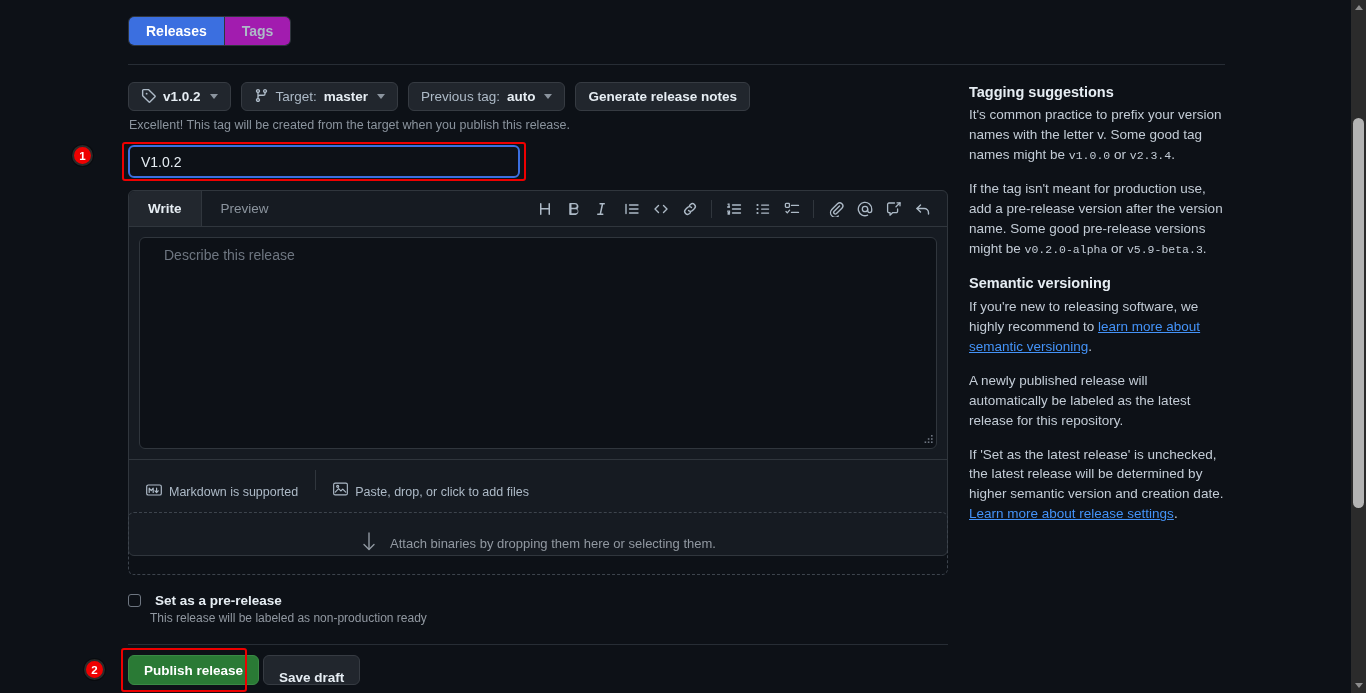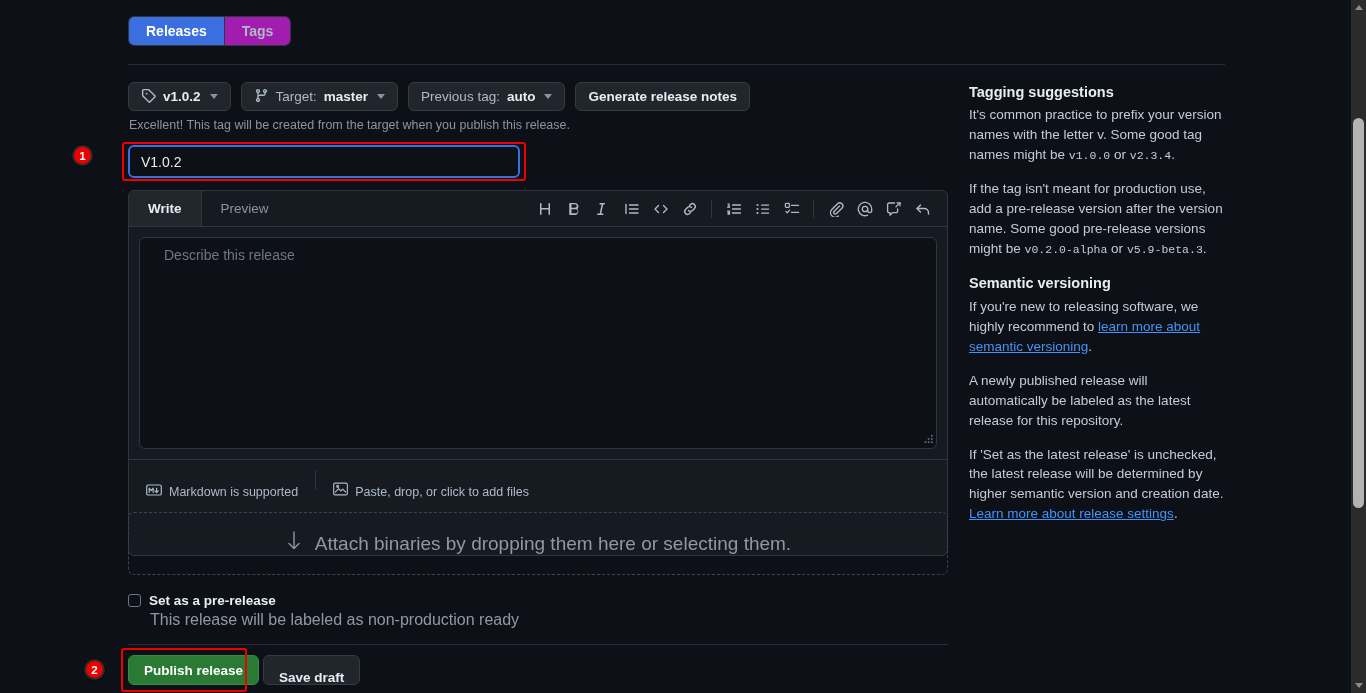--- a/index.html
+++ b/index.html
@@ -175,37 +175,37 @@
     padding: 0 17px; height: 100%; cursor: pointer;
   }
   .foot-sep { width: 1px; height: 20px; background: #30363d; }
 
   
   .dropzone {
     position: absolute; left: 128px; top: 512px;
     width: 820px; height: 63px;
     border: 1px dashed #3d444d; border-radius: 6px;
     display: flex; align-items: center; justify-content: center;
-    gap: 12px; font-size: 19px; color: #9198a1;
+    gap: 12px; font-size: 13px; color: #9198a1;
   }
 
   
   .prerelease {
     position: absolute; left: 128px; top: 593px; width: 820px;
   }
-  .pr-row { display: flex; align-items: center; gap: 8px; }
+  .pr-row { display: flex; align-items: center; gap: 14px; }
   .pr-check {
     width: 13px; height: 13px;
     background: #0d1117; border: 1px solid #6e7681;
     border-radius: 3px; cursor: pointer; flex: none;
   }
   .pr-label { font-size: 13.5px; font-weight: bold; color: #e6edf3; }
   .pr-sub {
     margin-left: 22px; margin-top: 3px;
-    font-size: 16px; color: #9198a1;
+    font-size: 12px; color: #9198a1;
   }
 
   .divider2 {
     position: absolute; left: 128px; top: 644px;
     width: 820px; height: 1px; background: #272d35;
   }
 
   
   .actions {
     position: absolute; left: 128px; top: 655px;

